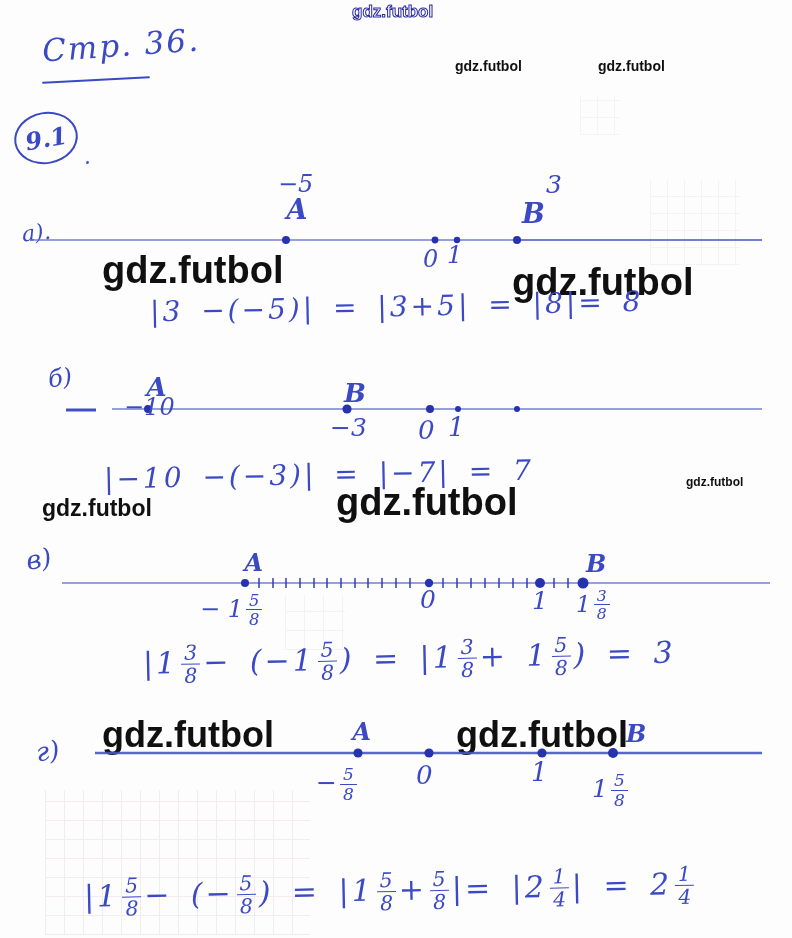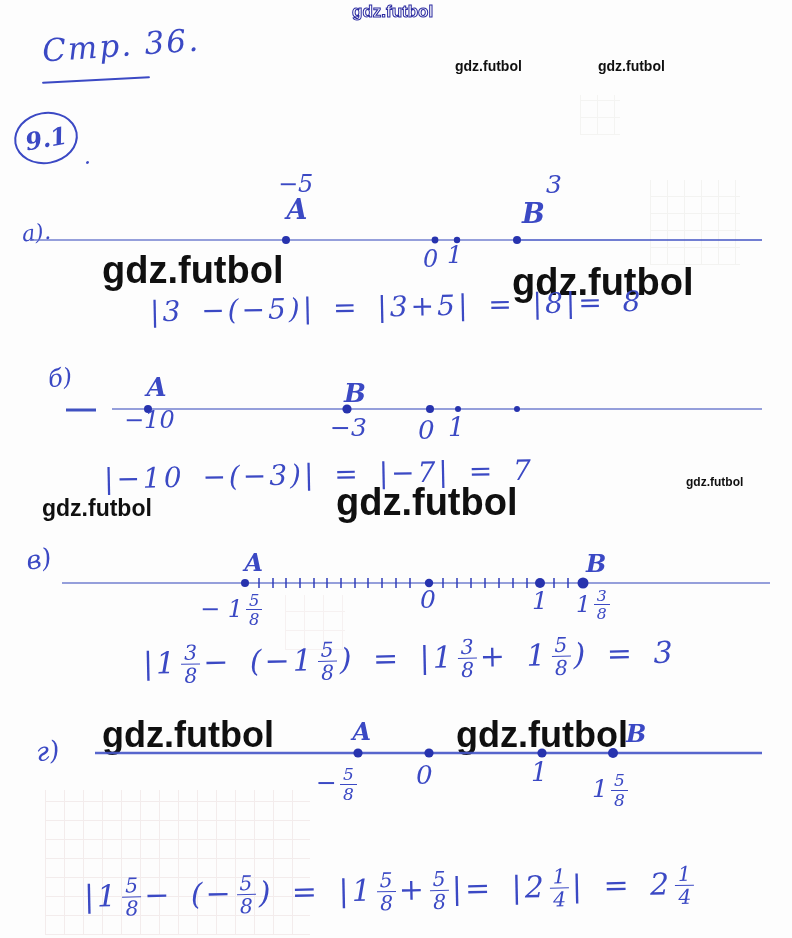--- a/index.html
+++ b/index.html
@@ -85,21 +85,21 @@
     <svg style="top:397px;" width="792" height="26">
       <line x1="66" y1="13" x2="96" y2="13" stroke="#3f51c1" stroke-width="3"></line>
       <line x1="112" y1="12" x2="762" y2="12" stroke="#5b6ac8" stroke-width="1.4" opacity="0.85"></line>
       <circle cx="148" cy="12" r="4" fill="#2733ae"></circle>
       <circle cx="347" cy="12" r="4.6" fill="#2733ae"></circle>
       <circle cx="430" cy="12" r="4" fill="#2733ae"></circle>
       <circle cx="458" cy="12" r="3" fill="#2733ae"></circle>
       <circle cx="517" cy="12" r="3" fill="#2733ae"></circle>
     </svg>
     <div class="hw script" style="left:146px;top:374px;font-size:26px;">А</div>
-    <div class="hw" style="left:124px;top:408px;font-size:24px;">−10</div>
+    <div class="hw" style="left:124px;top:395px;font-size:24px;">−10</div>
     <div class="hw script" style="left:344px;top:380px;font-size:26px;">В</div>
     <div class="hw" style="left:330px;top:415px;font-size:25px;">−3</div>
     <div class="hw" style="left:418px;top:417px;font-size:26px;">0</div>
     <div class="hw" style="left:448px;top:414px;font-size:26px;">1</div>
     <div class="hw eq" style="left:104px;top:461px;font-size:28px;">|−10 −(−3)| = |−7| = 7</div>
     <div class="wm" style="left:686px;top:476px;font-size:12px;font-weight:600;">gdz.futbol</div>
     <div class="wm" style="left:42px;top:497px;font-size:23px;font-weight:600;">gdz.futbol</div>
     <div class="wm" style="left:336px;top:483px;font-size:38px;">gdz.futbol</div>
   </div>
 

